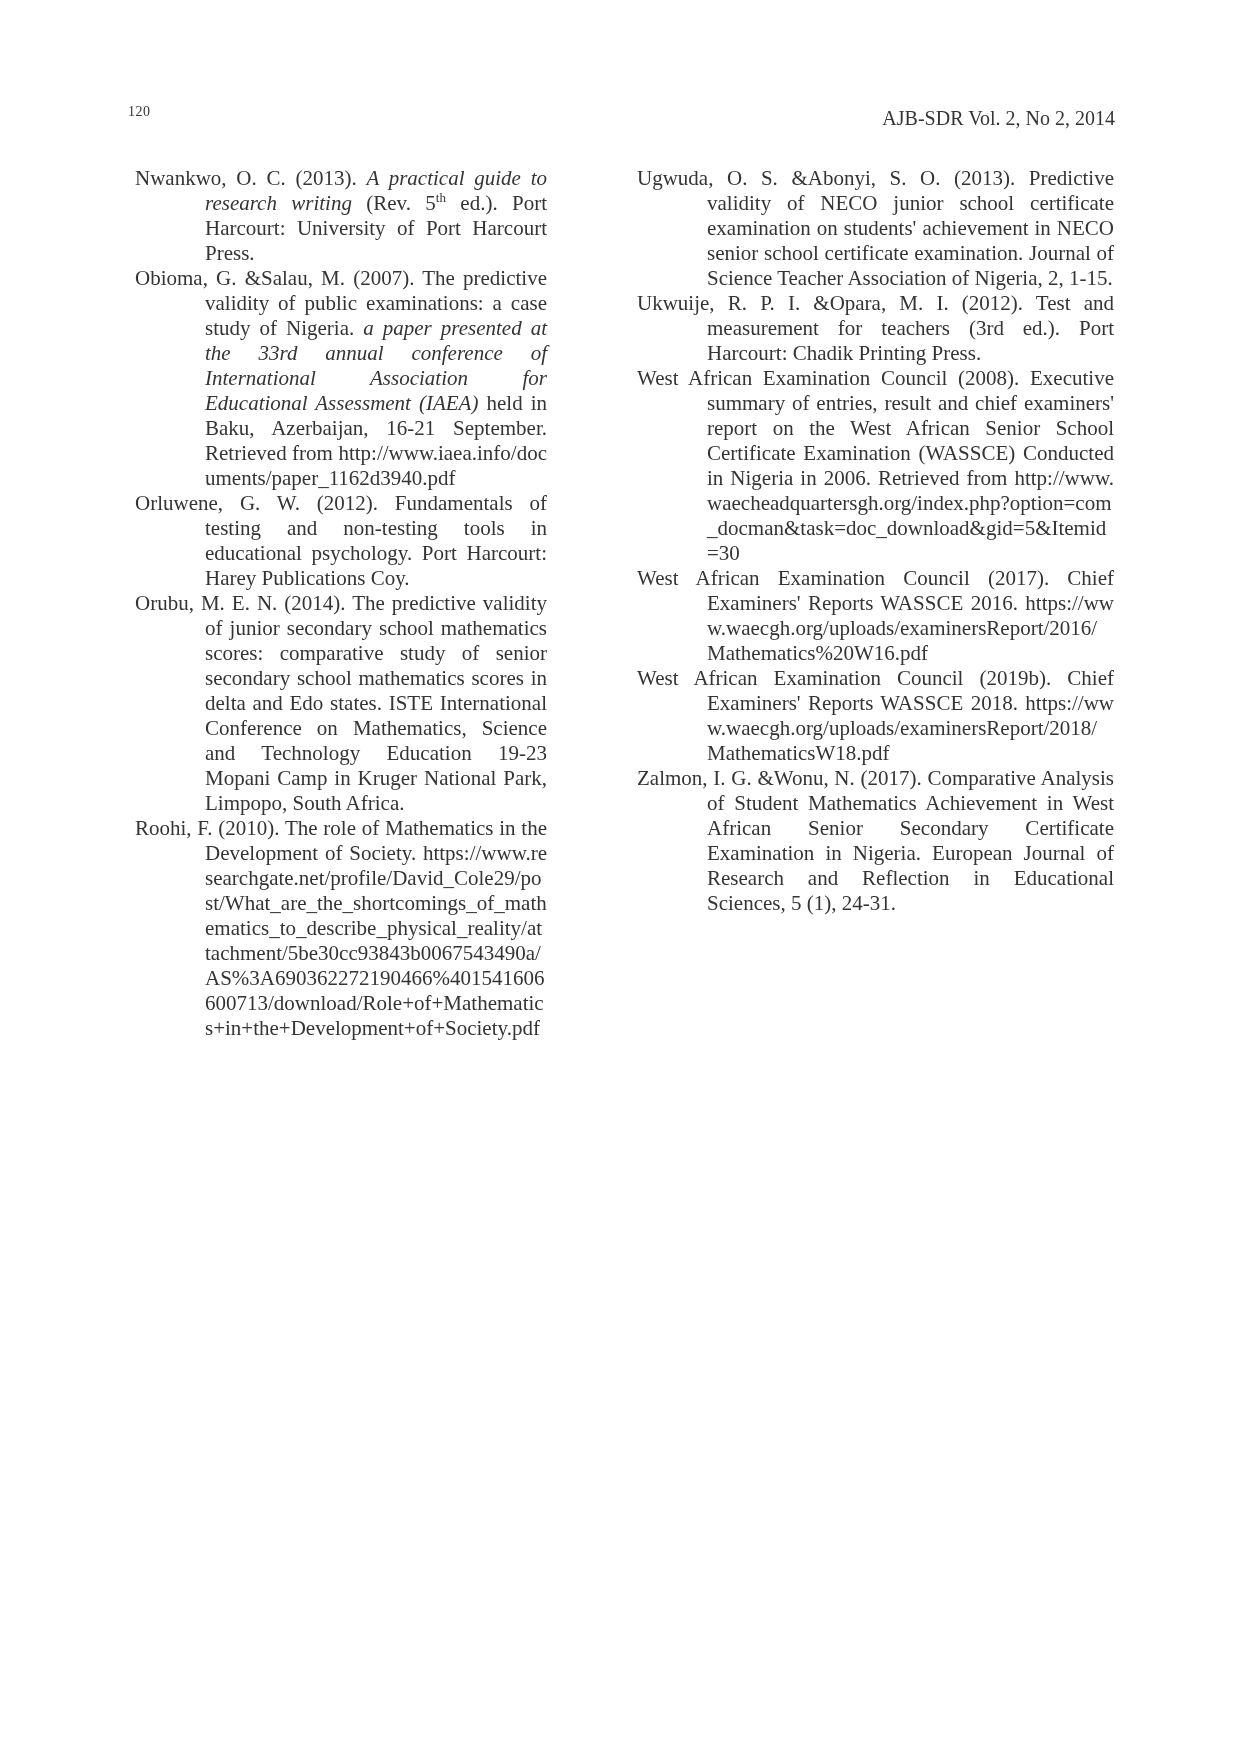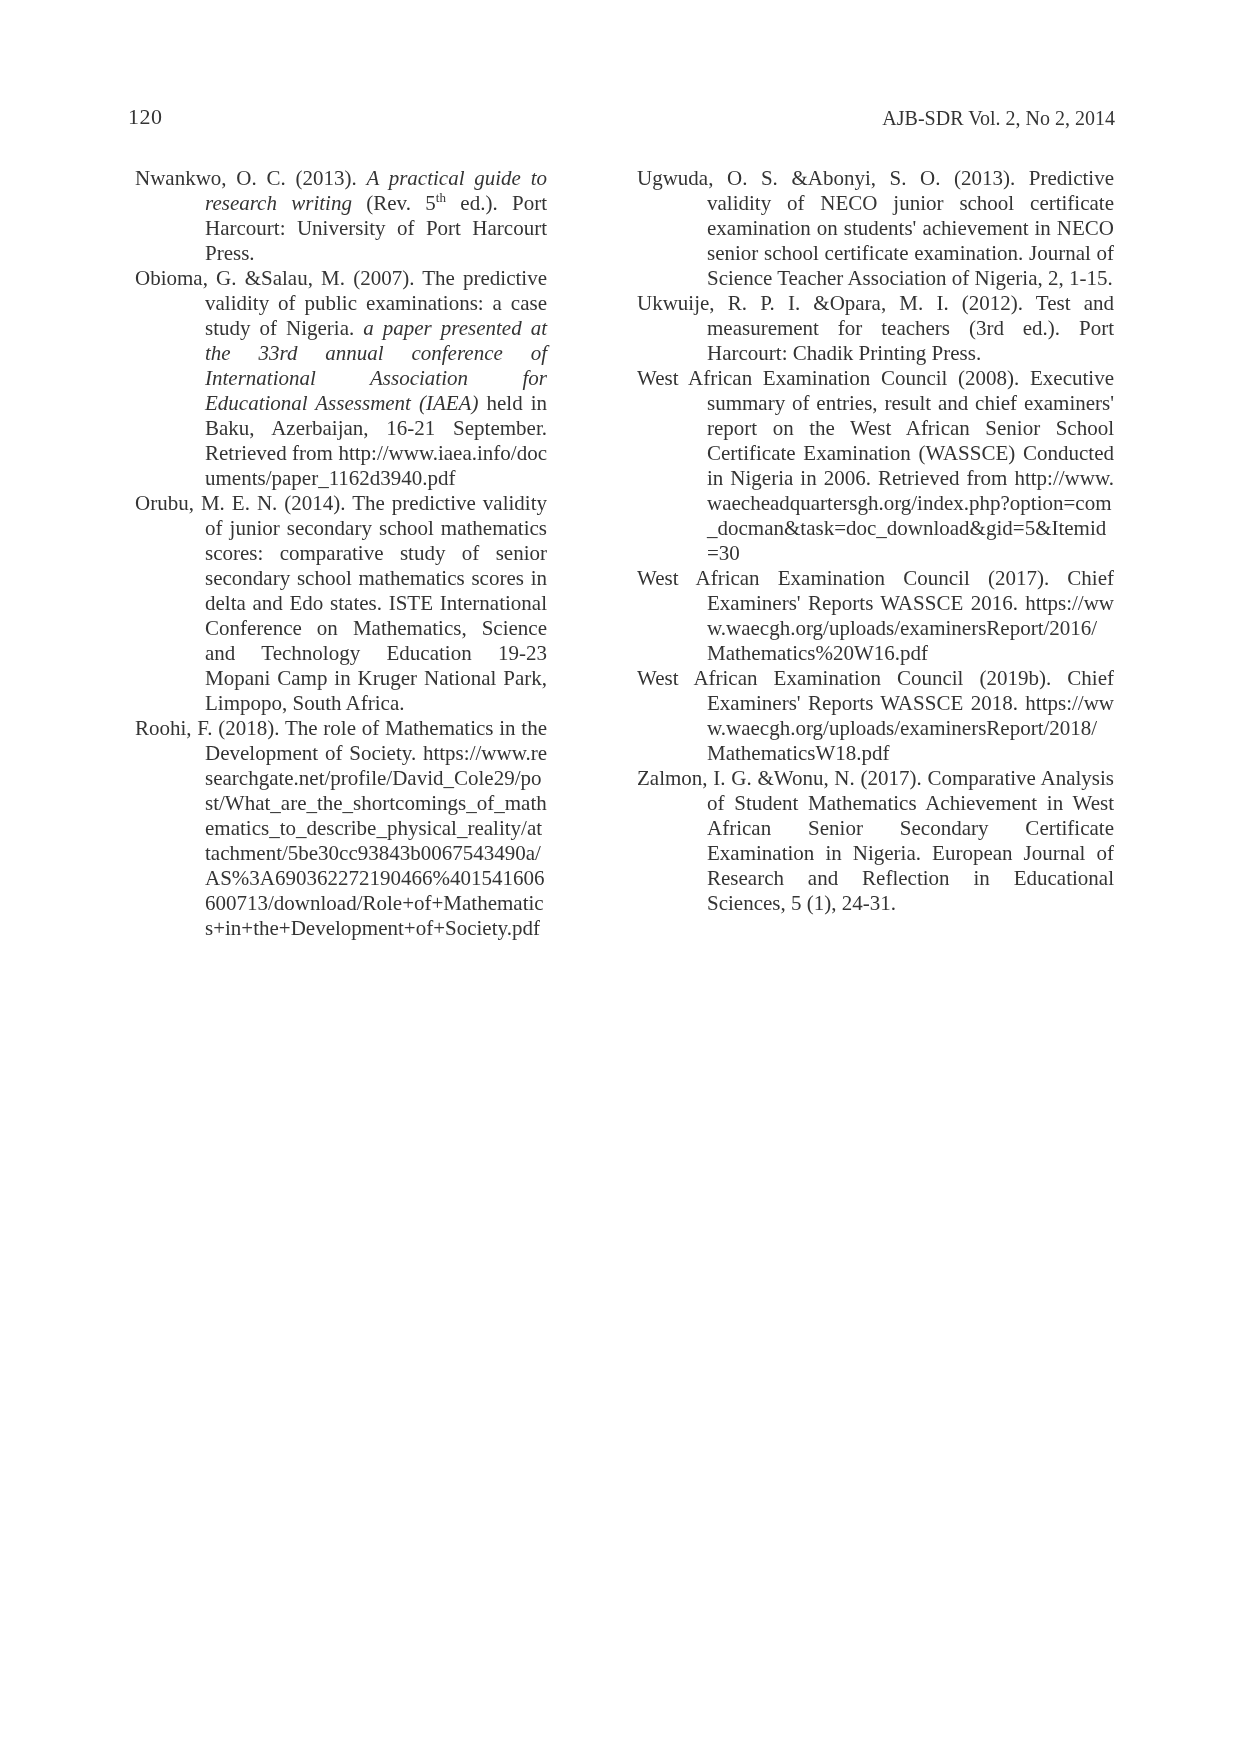--- a/index.html
+++ b/index.html
@@ -9,21 +9,21 @@
     height:1754px;
     background:#ffffff;
     font-family:"Liberation Serif", serif;
     color:#343434;
     overflow:hidden;
   }
   .pageno{
     position:absolute;
     left:128px;
     top:104px;
-    font-size:22px;
+    font-size:14px;
     letter-spacing:0.5px;
   }
   .jhead{
     position:absolute;
     right:126px;
     top:107px;
     font-size:20px;
   }
   .col{
     position:absolute;
@@ -47,22 +47,23 @@
 </head>
 <body>
 
 <div class="page">
   <div class="pageno">120</div>
   <div class="jhead">AJB-SDR Vol. 2, No 2, 2014</div>
 
   <div class="col col-left" id="col-left">
       <p class="ref"><span>Nwankwo, O. C. (2013). </span><span class="it">A practical guide to research writing</span><span> (Rev. 5</span><span class="sup">th</span><span> ed.). Port Harcourt: University of Port Harcourt Press.</span></p>
       <p class="ref"><span>Obioma, G. &amp;Salau, M. (2007). The predictive validity of public examinations: a case study of Nigeria. </span><span class="it">a paper presented at the 33rd annual conference of International Association for Educational Assessment (IAEA)</span><span> held in Baku, Azerbaijan, 16-21 September. Retrieved from </span><span class="url">http://www.iaea.info/documents/paper_1162d3940.pdf</span></p>
+      <p class="ref"><span>Orluwene, G. W. (2012). Fundamentals of testing and non-testing tools in educational psychology. Port Harcourt: Harey Publications Coy.</span></p>
       <p class="ref"><span>Orubu, M. E. N. (2014). The predictive validity of junior secondary school mathematics scores: comparative study of senior secondary school mathematics scores in delta and Edo states. ISTE International Conference on Mathematics, Science and Technology Education 19-23 Mopani Camp in Kruger National Park, Limpopo, South Africa.</span></p>
-      <p class="ref"><span>Roohi, F. (2018). The role of Mathematics in the Development of Society. </span><span class="url">https://www.researchgate.net/profile/David_Cole29/post/What_are_the_shortcomings_of_mathematics_to_describe_physical_reality/attachment/5be30cc93843b0067543490a/AS%3A690362272190466%401541606600713/download/Role+of+Mathematics+in+the+Development+of+Society.pdf</span></p>
+      <p class="ref"><span>Roohi, F. (2010). The role of Mathematics in the Development of Society. </span><span class="url">https://www.researchgate.net/profile/David_Cole29/post/What_are_the_shortcomings_of_mathematics_to_describe_physical_reality/attachment/5be30cc93843b0067543490a/AS%3A690362272190466%401541606600713/download/Role+of+Mathematics+in+the+Development+of+Society.pdf</span></p>
     </div>
 
   <div class="col col-right" id="col-right">
       <p class="ref"><span>Ugwuda, O. S. &amp;Abonyi, S. O. (2013). Predictive validity of NECO junior school certificate examination on students' achievement in NECO senior school certificate examination. Journal of Science Teacher Association of Nigeria, 2, 1-15.</span></p>
       <p class="ref"><span>Ukwuije, R. P. I. &amp;Opara, M. I. (2012). Test and measurement for teachers (3rd ed.). Port Harcourt: Chadik Printing Press.</span></p>
       <p class="ref"><span>West African Examination Council (2008). Executive summary of entries, result and chief examiners' report on the West African Senior School Certificate Examination (WASSCE) Conducted in Nigeria in 2006. Retrieved from </span><span class="url">http://www.waecheadquartersgh.org/index.php?option=com_docman&amp;task=doc_download&amp;gid=5&amp;Itemid=30</span></p>
       <p class="ref"><span>West African Examination Council (2017). Chief Examiners' Reports WASSCE 2016. </span><span class="url">https://www.waecgh.org/uploads/examinersReport/2016/Mathematics%20W16.pdf</span></p>
       <p class="ref"><span>West African Examination Council (2019b). Chief Examiners' Reports WASSCE 2018. </span><span class="url">https://www.waecgh.org/uploads/examinersReport/2018/MathematicsW18.pdf</span></p>
       <p class="ref"><span>Zalmon, I. G. &amp;Wonu, N. (2017). Comparative Analysis of Student Mathematics Achievement in West African Senior Secondary Certificate Examination in Nigeria. European Journal of Research and Reflection in Educational Sciences, 5 (1), 24-31.</span></p>
     </div>

